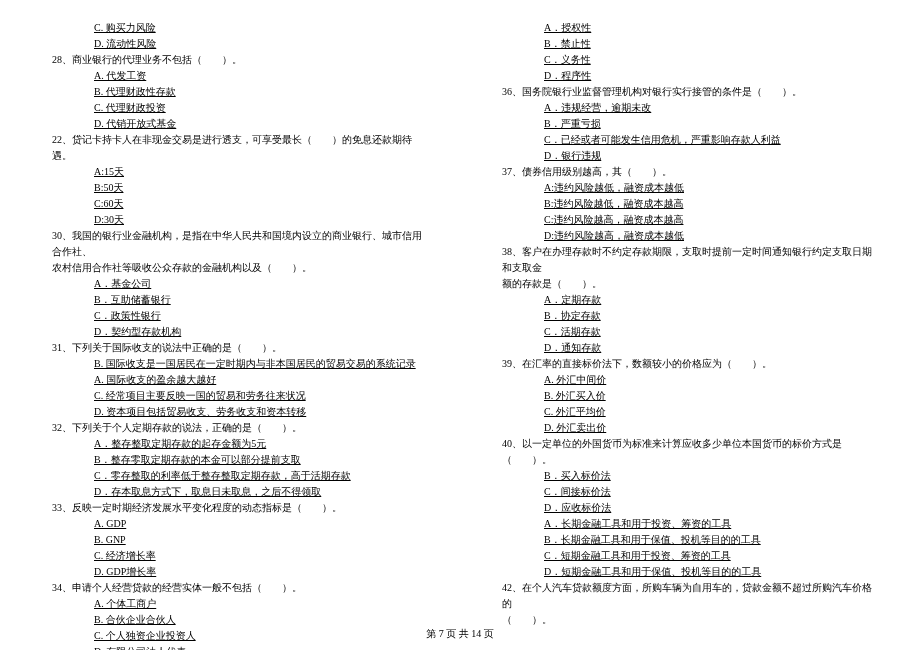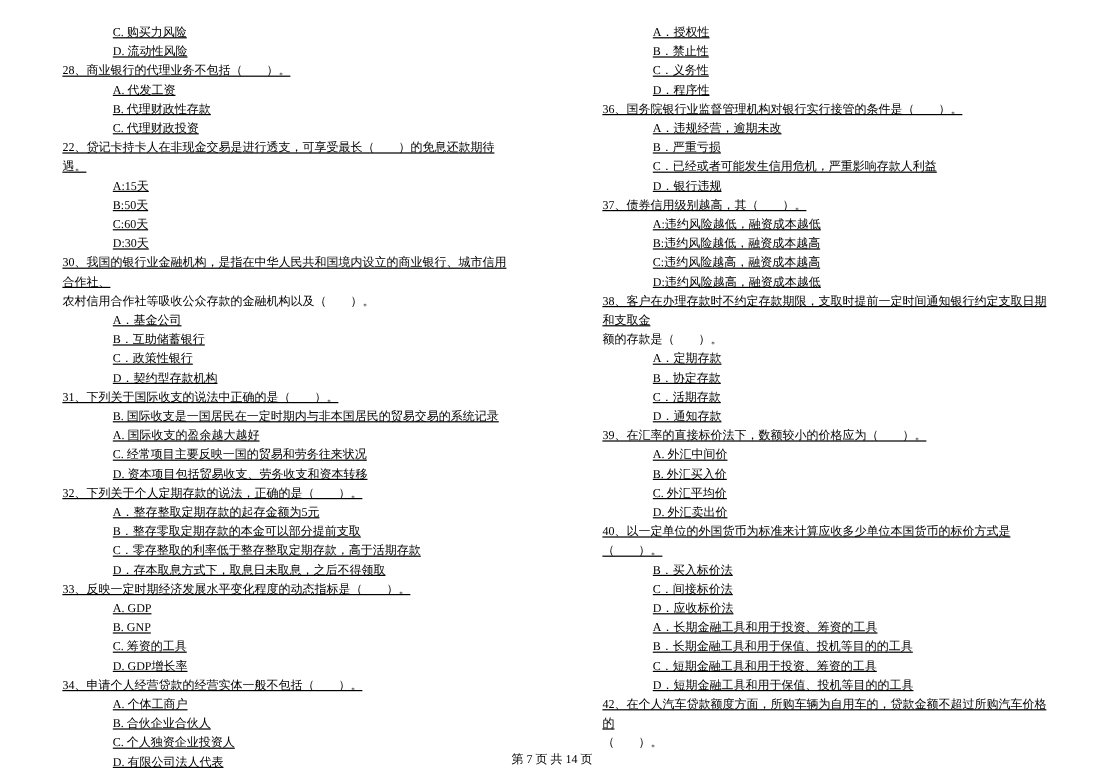--- a/index.html
+++ b/index.html
@@ -22,21 +22,20 @@
   .col {
     flex: 1;
     min-width: 0;
   }
   .opt {
     padding-left: 54px;
     text-decoration: underline;
   }
   .q {
     padding-left: 12px;
-    text-decoration: underline;
   }
   .q-cont {
     padding-left: 12px;
   }
   .footer {
     position: absolute;
     bottom: 8px;
     width: 100%;
     text-align: center;
     font-size: 10px;
@@ -47,20 +46,21 @@
 
 <div class="page">
   <div class="col">
     <div class="opt">C. 购买力风险</div>
     <div class="opt">D. 流动性风险</div>
 
     <div class="q">28、商业银行的代理业务不包括（　　）。</div>
     <div class="opt">A. 代发工资</div>
     <div class="opt">B. 代理财政性存款</div>
     <div class="opt">C. 代理财政投资</div>
+    <div class="opt">D. 代销开放式基金</div>
 
     <div class="q">22、贷记卡持卡人在非现金交易是进行透支，可享受最长（　　）的免息还款期待遇。</div>
     <div class="opt">A:15天</div>
     <div class="opt">B:50天</div>
     <div class="opt">C:60天</div>
     <div class="opt">D:30天</div>
 
     <div class="q">30、我国的银行业金融机构，是指在中华人民共和国境内设立的商业银行、城市信用合作社、</div>
     <div class="q-cont">农村信用合作社等吸收公众存款的金融机构以及（　　）。</div>
     <div class="opt">A．基金公司</div>
@@ -76,21 +76,21 @@
 
     <div class="q">32、下列关于个人定期存款的说法，正确的是（　　）。</div>
     <div class="opt">A．整存整取定期存款的起存金额为5元</div>
     <div class="opt">B．整存零取定期存款的本金可以部分提前支取</div>
     <div class="opt">C．零存整取的利率低于整存整取定期存款，高于活期存款</div>
     <div class="opt">D．存本取息方式下，取息日未取息，之后不得领取</div>
 
     <div class="q">33、反映一定时期经济发展水平变化程度的动态指标是（　　）。</div>
     <div class="opt">A. GDP</div>
     <div class="opt">B. GNP</div>
-    <div class="opt">C. 筹资的工具</div>
+    <div class="opt">C. 经济增长率</div>
     <div class="opt">D. GDP增长率</div>
 
     <div class="q">34、申请个人经营贷款的经营实体一般不包括（　　）。</div>
     <div class="opt">A. 个体工商户</div>
     <div class="opt">B. 合伙企业合伙人</div>
     <div class="opt">C. 个人独资企业投资人</div>
     <div class="opt">D. 有限公司法人代表</div>
 
   </div>
 

